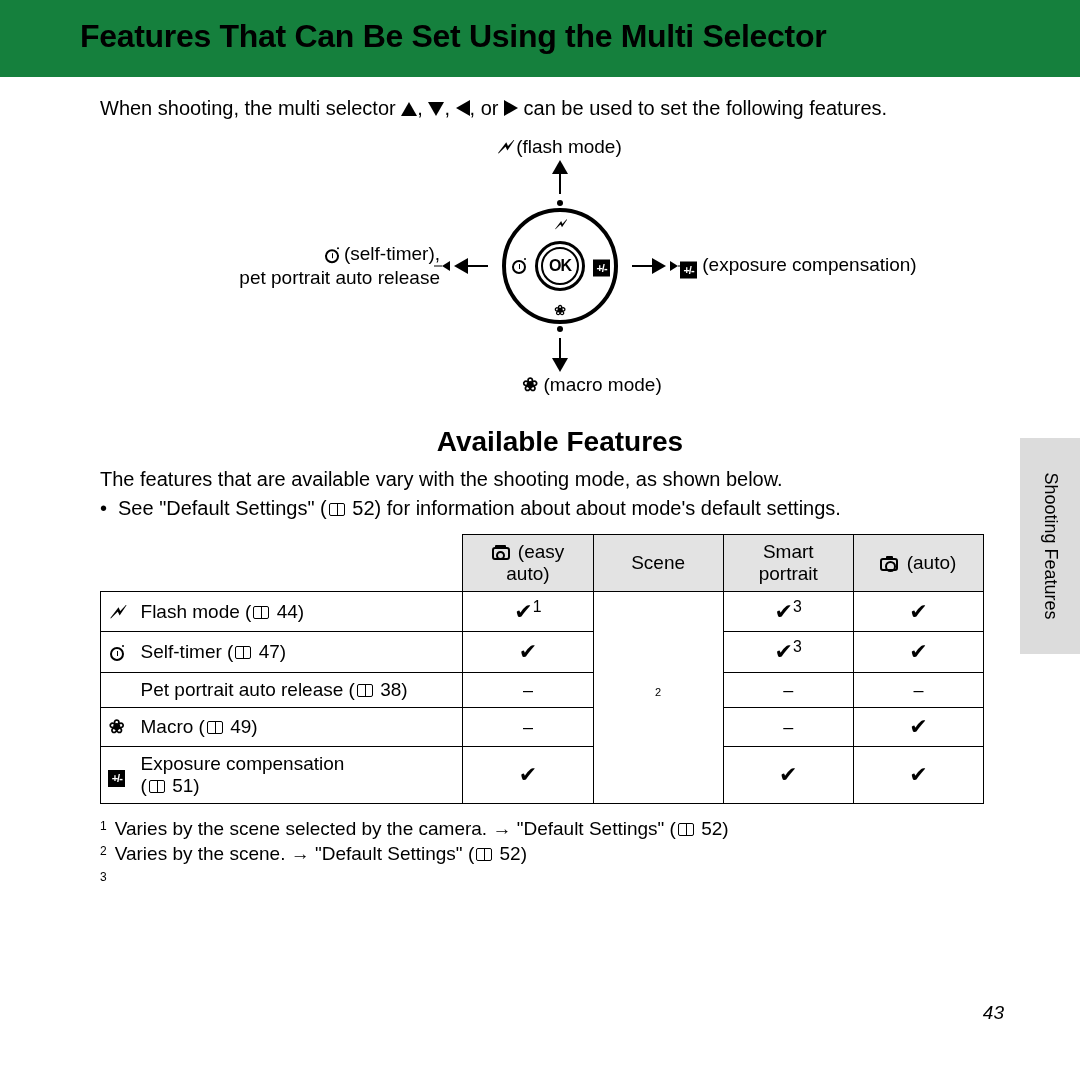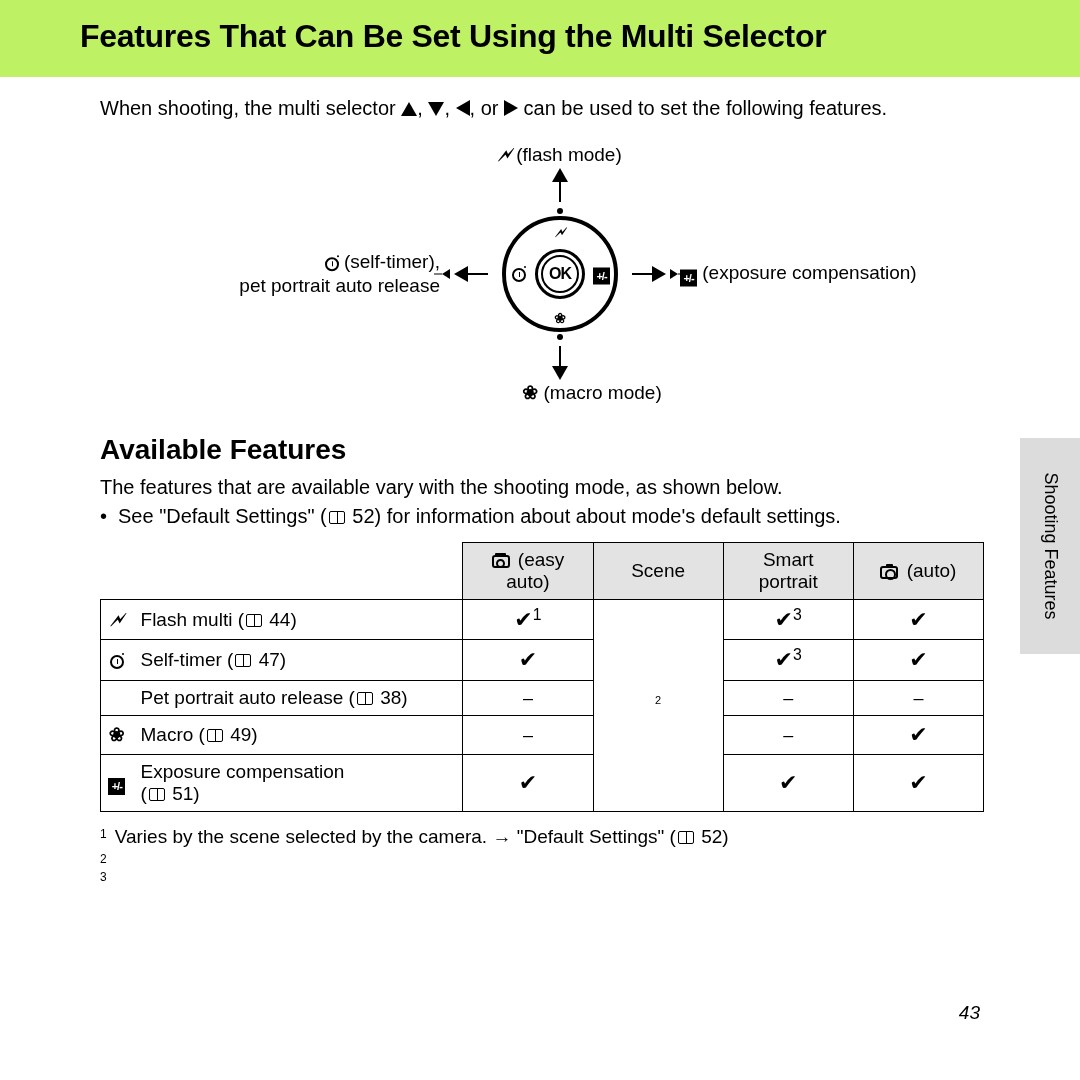--- a/index.html
+++ b/index.html
@@ -1,20 +1,20 @@
 <!DOCTYPE html>
 <html><head>
 <meta charset="utf-8">
 <style>
   * { box-sizing: border-box; margin: 0; padding: 0; }
   body { width: 1080px; height: 1080px; font-family: "Segoe UI", "Helvetica Neue", Arial, sans-serif; color: #000; background: #fff; position: relative; }
-  .header-bar { background: #bef264; padding: 18px 60px 22px 80px; }
+  .header-bar { background: #15803d; padding: 18px 60px 22px 80px; }
   .header-bar h1 { font-size: 32px; font-weight: 700; letter-spacing: -0.3px; }
   .content { padding: 20px 60px 0 100px; position: relative; }
-  .intro { font-size: 20px; font-weight: 300; margin-bottom: 24px; }
+  .intro { font-size: 20px; font-weight: 300; margin-bottom: 16px; }
   .tri { display: inline-block; width: 0; height: 0; border-style: solid; vertical-align: -1px; }
   .tri.up   { border-width: 0 8px 14px 8px; border-color: transparent transparent #000 transparent; }
   .tri.down { border-width: 14px 8px 0 8px; border-color: #000 transparent transparent transparent; }
   .tri.left { border-width: 8px 14px 8px 0; border-color: transparent #000 transparent transparent; }
   .tri.right{ border-width: 8px 0 8px 14px; border-color: transparent transparent transparent #000; }
   .diagram { position: relative; width: 760px; height: 260px; margin: 0 auto 30px auto; }
   .dlabel { position: absolute; font-size: 19px; font-weight: 300; }
   .top-label   { left: 50%; top: 0; transform: translateX(-50%); }
   .bottom-label{ left: 50%; bottom: 0; transform: translateX(-50%); margin-left: 32px; }
   .left-label  { right: 50%; top: 50%; transform: translate(-120px,-50%); text-align: right; line-height: 1.25; }
@@ -42,21 +42,21 @@
   .out-tri.right{ top: 50%; right: -48px; transform: translateY(-50%); }
   .dot { width:6px; height:6px; background:#000; border-radius:50%; position:absolute; }
   .dot.top { left:50%; top:-8px; transform:translateX(-50%);}
   .dot.bot { left:50%; bottom:-8px; transform:translateX(-50%);}
   .larrow { position:absolute; top:50%; transform:translateY(-50%); width:0;height:0;border-style:solid; }
   .larrow.lef { left:-60px; border-width:5px 8px 5px 0; border-color:transparent #000 transparent transparent;}
   .larrow.rig { right:-60px; border-width:5px 0 5px 8px; border-color:transparent transparent transparent #000;}
   .line2 { position:absolute; background:#000; height:1px; width:8px; top:50%; transform:translateY(-50%);}
   .line2.lef{ left:-68px;} .line2.rig{ right:-68px;}
 
-  .h2 { font-size: 28px; font-weight: 700; margin-bottom: 10px; }
+  .h2 { font-size: 28px; font-weight: 700; margin-bottom: 10px; text-align: center; }
   .p { font-size: 20px; font-weight: 300; margin-bottom: 6px; }
   .bullet { font-size: 20px; font-weight: 300; padding-left: 18px; position: relative; margin-bottom: 14px; }
   .bullet::before { content: "•"; position: absolute; left: 0; }
 
   .feat-table { width: 884px; border-collapse: collapse; font-size: 19px; font-weight: 300; }
   .feat-table th, .feat-table td { border: 1px solid #000; padding: 6px 8px; text-align: center; vertical-align: middle; }
   .feat-table th { font-weight: 300; }
   .feat-table thead th { background: #e3e3e3; }
   .feat-table .icon-col { width: 32px; padding: 0; border-right: none; }
   .feat-table .name-col { border-left: none; text-align: left; width: 330px; padding-left: 8px; }
@@ -69,21 +69,21 @@
   .cam { display:inline-block; width:18px; height:13px; border:2px solid #000; border-radius:3px; position:relative; vertical-align:-2px; margin-right:3px;}
   .cam::before{content:"";position:absolute;width:7px;height:7px;border:2px solid #000;border-radius:50%;left:3px;top:1px;}
   .cam::after{content:"";position:absolute;width:7px;height:3px;background:#000;border-radius:1px 1px 0 0;left:4px;top:-4px;}
 
   .footnotes { margin-top: 12px; font-size: 19px; font-weight: 300; }
   .footnotes .fn { display: flex; gap: 8px; line-height: 1.35; }
   .footnotes .fn sup { font-size: 12px; padding-top:2px;}
 
   .side-tab { position: absolute; right: 0; top: 438px; width: 60px; height: 216px; background: #dcdcdc; }
   .side-tab span { position: absolute; left: 50%; top: 50%; transform: translate(-50%,-50%) rotate(90deg); transform-origin: center; white-space: nowrap; font-size: 18px; font-weight: 300; }
-  .pagenum { position: absolute; right: 100px; bottom: 56px; font-style: italic; font-size: 19px; }
+  .pagenum { position: absolute; right: 76px; bottom: 56px; font-style: italic; font-size: 19px; }
   .bolt { font-weight:700; font-style:italic; }
   .ec-ico { display:inline-block; width:17px; height:17px; background:#000; color:#fff; font-size:11px; font-weight:700; text-align:center; line-height:17px; vertical-align:-3px; letter-spacing:-1px;}
   .flower { font-weight:700; }
   .timer { display:inline-block; width:14px;height:14px;border:2px solid #000;border-radius:50%;position:relative;vertical-align:-3px;}
   .timer::before{content:"";position:absolute;width:1px;height:5px;background:#000;left:50%;top:2px;}
   .timer::after{content:"";position:absolute;width:2px;height:2px;background:#000;border-radius:50%;left:10px;top:-4px;}
   .cam.easy::before{width:5px;height:5px;left:2px;top:2px;}
   .cam.easy::after{width:11px;left:1px;}
 </style>
 </head>
@@ -153,21 +153,21 @@
         <th class="icon-col" style="border-right:1px solid #000;background:#fff;border-top:1px solid #fff;border-left:1px solid #fff;" colspan="2"></th>
         <th class="mode-col"><span class="cam easy"></span> <span>(easy auto)</span></th>
         <th class="mode-col">Scene</th>
         <th class="mode-col">Smart portrait</th>
         <th class="mode-col"><span class="cam"></span> <span>(auto)</span></th>
       </tr>
     </thead>
     <tbody>
       <tr>
         <td class="icon-col"><span class="bolt">🗲</span></td>
-        <td class="name-col"><span>Flash multi</span> (<span class="book"></span> <span>44</span>)</td>
+        <td class="name-col"><span>Flash mode</span> (<span class="book"></span> <span>44</span>)</td>
         <td><span class="check">✔</span><sup>1</sup></td>
         <td rowspan="5"><span class="sup">2</span></td>
         <td><span class="check">✔</span><sup>3</sup></td>
         <td><span class="check">✔</span></td>
       </tr>
       <tr>
         <td class="icon-col"><span class="timer"></span></td>
         <td class="name-col"><span>Self-timer</span> (<span class="book"></span> <span>47</span>)</td>
         <td><span class="check">✔</span></td>
         <td><span class="check">✔</span><sup>3</sup></td>
@@ -197,20 +197,21 @@
     </tbody>
   </table>
 
   <div class="footnotes">
     <div class="fn">
         <sup>1</sup>
         <span><span>Varies by the scene selected by the camera. → "Default Settings" (</span><span class="book"></span> <span>52</span><span>)</span></span>
       </div>
     <div class="fn">
         <sup>2</sup>
+        <span><span>Varies by the scene. → "Default Settings" (</span><span class="book"></span> <span>52</span><span>)</span></span>
       </div>
     <div class="fn">
         <sup>3</sup>
       </div>
   </div>
 </div>
 
 <div class="pagenum">43</div>
 
 </body></html>

